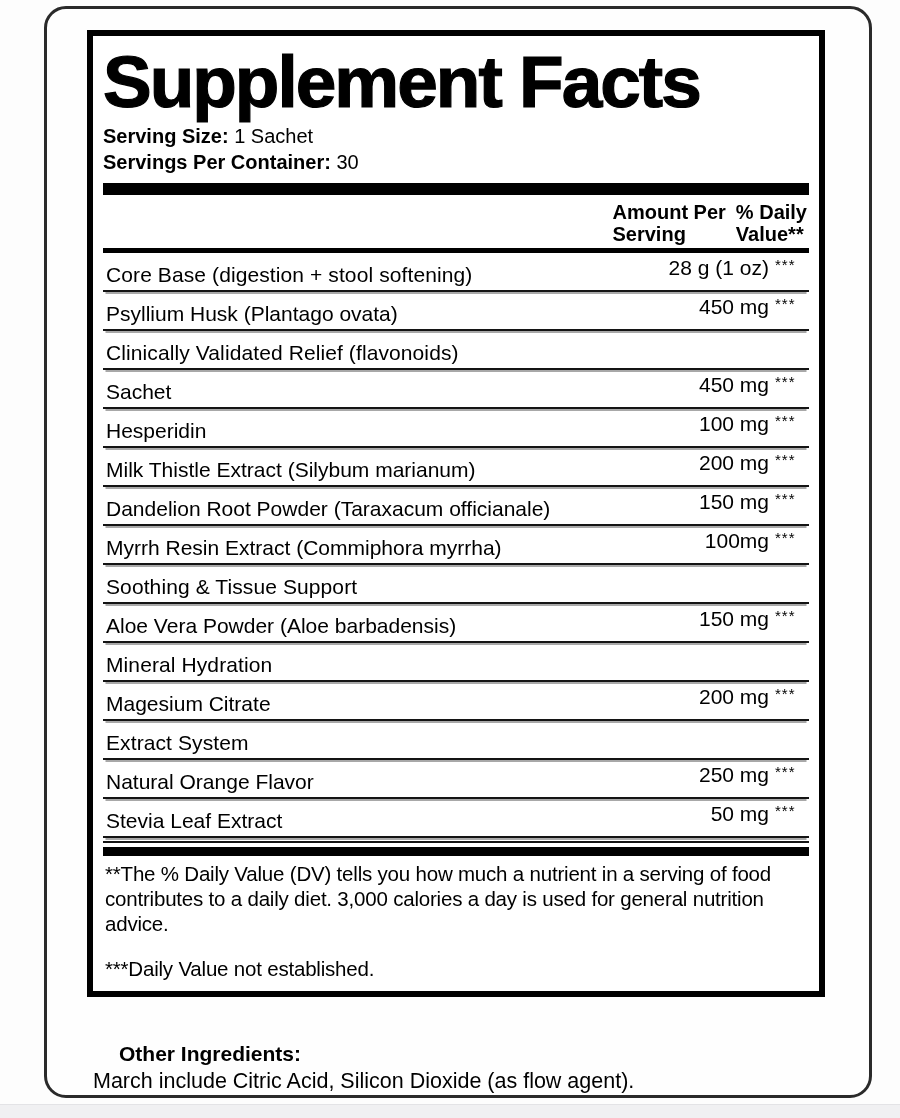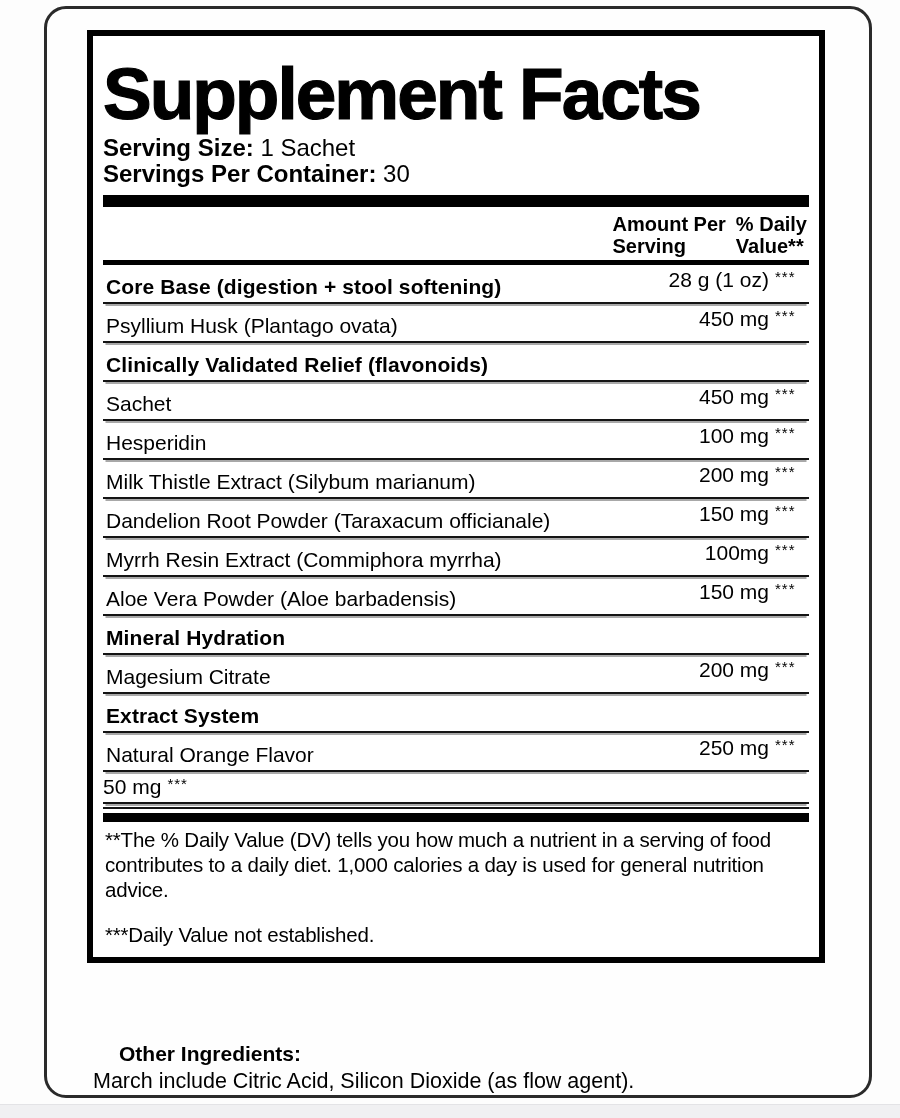--- a/index.html
+++ b/index.html
@@ -17,45 +17,45 @@
   }
   
   .pouch {
     position:absolute; left:44px; top:6px; width:828px; height:1092px;
     border:3px solid #2a2a2a; border-radius:22px; background:#fefefe;
   }
   
   .facts {
     position:absolute; left:40px; top:21px; width:738px;
     border:6px solid #000; background:#fff;
-    padding:20px 10px 8px 10px;
+    padding:8px 10px 8px 10px;
   }
   .title {
     font-size:73px; font-weight:900; letter-spacing:-2px; line-height:1.05;
     -webkit-text-stroke:1.2px #000; white-space:nowrap;
   }
   .serving { margin-top:2px; }
-  .serving .line { font-size:24px; line-height:26px; }
+  .serving .line { font-size:20px; line-height:26px; }
   .serving .lbl { font-weight:bold; }
   .bar-top { height:12px; background:#000; margin-top:8px; }
   .cols-header {
     display:flex; justify-content:flex-end; gap:10px;
     padding:6px 2px 3px 0; font-weight:bold; font-size:20px; line-height:22px;
     text-align:left;
   }
   .header-rule { height:5px; background:#000; }
   .rows { }
   .row {
     display:flex; justify-content:space-between; align-items:flex-start;
     padding:2px 0 4px 0;
     border-bottom:2.5px solid #141414;
     box-shadow:0 4.5px 0 -2.5px #a8a8a8;
   }
   .row .name { font-size:21px; line-height:23px; padding:8px 0 0 3px; }
-  .row.section .name { font-weight:bold; letter-spacing:0.1px; }
+  .row.section .name { font-weight:normal; letter-spacing:0.1px; }
   .row .amount {
     display:flex; align-items:flex-start; white-space:nowrap;
     font-size:21px; line-height:23px; padding-top:1px;
   }
   .row .amount .dv {
     display:inline-block; width:40px; text-align:left; padding-left:6px;
     font-size:15px; line-height:15px; padding-top:1px; letter-spacing:1px;
   }
   .rule-extra { height:2.5px; background:#141414; margin-top:3px; }
   .bar-bottom { height:9px; background:#000; margin-top:4px; }
@@ -165,20 +165,27 @@
       </div>
 
       <div class="row item">
         <span class="name">Myrrh Resin Extract (Commiphora myrrha)</span>
         <span class="amount">
             <span class="amt">100mg</span>
             <span class="dv">***</span>
           </span>
       </div>
 
+      <div class="row section">
+        <span class="name">Soothing &amp; Tissue Support</span>
+        <span class="amount">
+            <span class="amt"></span>
+            <span class="dv"></span>
+          </span>
+      </div>
 
       <div class="row item">
         <span class="name">Aloe Vera Powder (Aloe barbadensis)</span>
         <span class="amount">
             <span class="amt">150 mg</span>
             <span class="dv">***</span>
           </span>
       </div>
 
       <div class="row section">
@@ -207,33 +214,34 @@
 
       <div class="row item">
         <span class="name">Natural Orange Flavor</span>
         <span class="amount">
             <span class="amt">250 mg</span>
             <span class="dv">***</span>
           </span>
       </div>
 
       <div class="row item">
+        <span class="name">Stevia Leaf Extract</span>
         <span class="amount">
             <span class="amt">50 mg</span>
             <span class="dv">***</span>
           </span>
       </div>
 
     </div>
 
     <div class="rule-extra"></div>
     <div class="bar-bottom"></div>
 
     <div class="footnotes">
-      <div class="fn">**The % Daily Value (DV) tells you how much a nutrient in a serving of food contributes to a daily diet. 1,000 calories a day is used for general nutrition advice.</div>
+      <div class="fn">**The % Daily Value (DV) tells you how much a nutrient in a serving of food contributes to a daily diet. 3,000 calories a day is used for general nutrition advice.</div>
       <div class="fn">***Daily Value not established.</div>
     </div>
 
   </div>
 
   <div class="other">
     <div class="olbl">Other Ingredients:</div>
     <div class="otext">March include Citric Acid, Silicon Dioxide (as flow agent).</div>
   </div>
 

